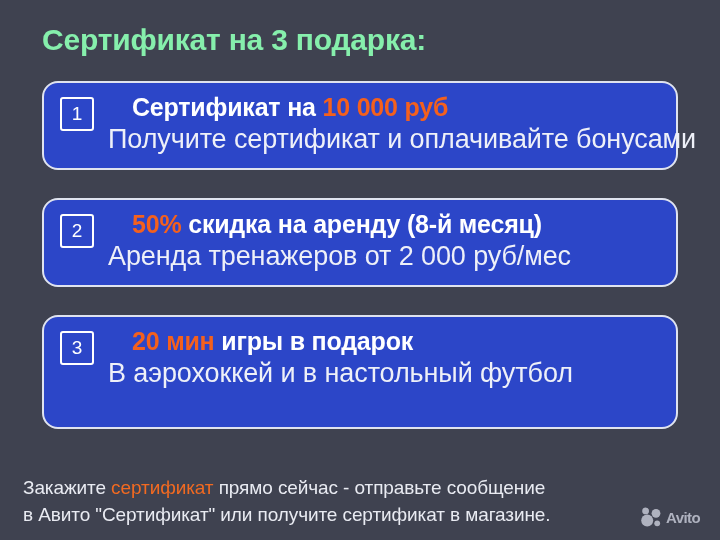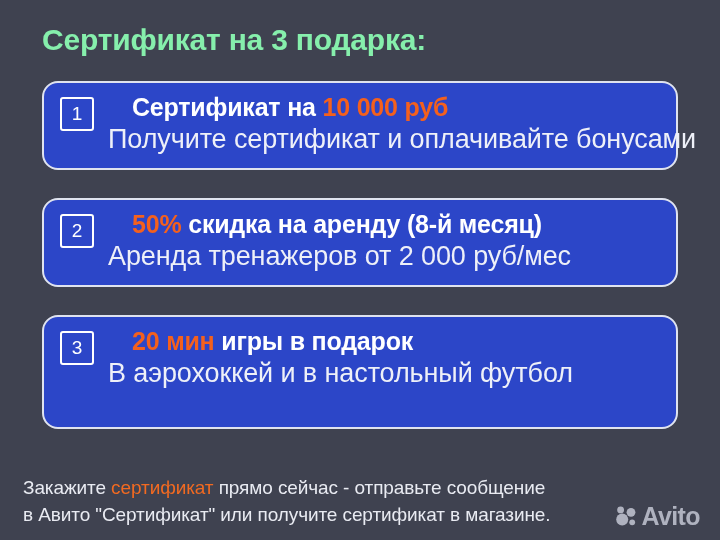--- a/index.html
+++ b/index.html
@@ -123,21 +123,21 @@
     position: absolute;
     right: 20px;
     bottom: 11px;
     display: flex;
     align-items: center;
     gap: 3px;
     opacity: 0.92;
   }
   .watermark svg { display: block; }
   .wm-text {
-    font-size: 25px;
+    font-size: 15px;
     font-weight: bold;
     color: #b9bcc9;
     letter-spacing: -0.6px;
     line-height: 1;
   }
 </style>
 </head>
 <body>
 
 <div class="poster">

